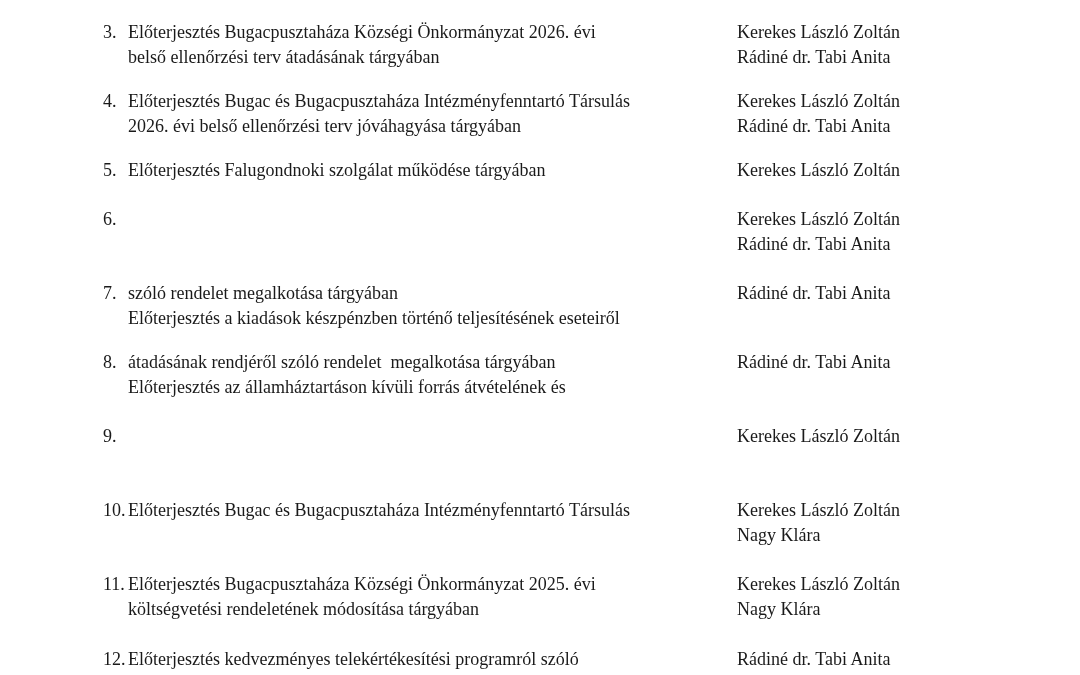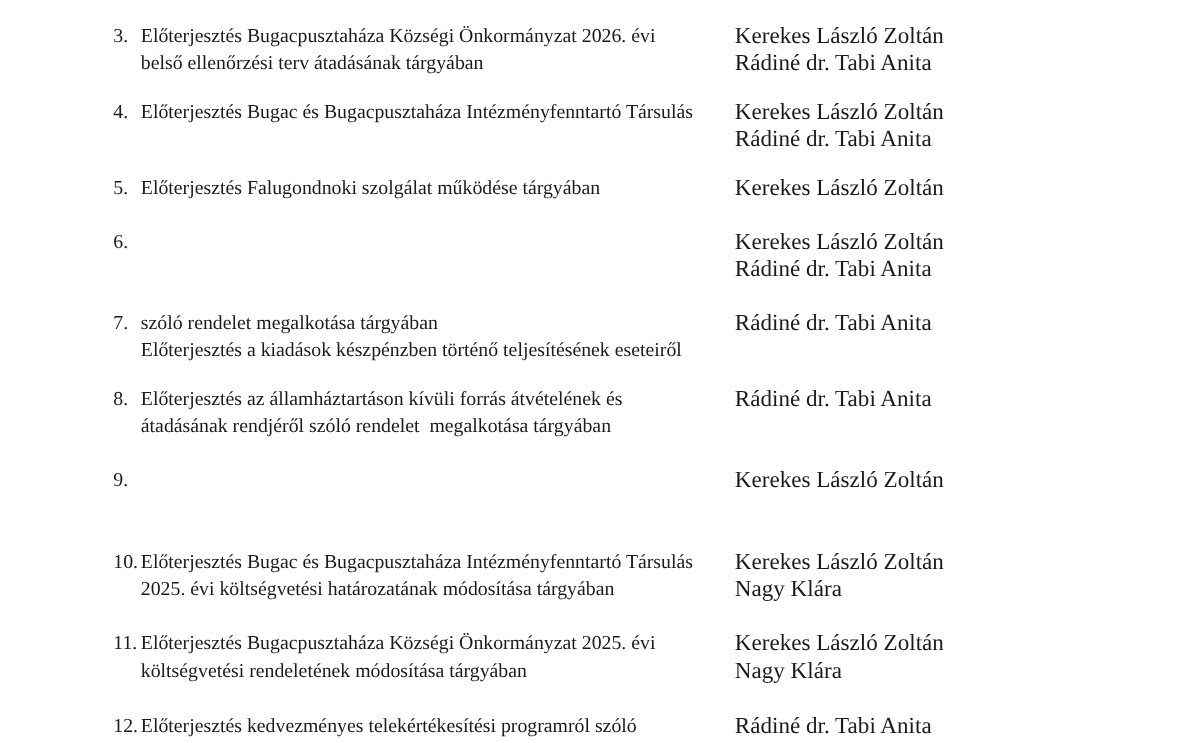--- a/index.html
+++ b/index.html
@@ -41,23 +41,23 @@
       top: 0;
       font-size: 18px;
       line-height: 24.5px;
     }
     .title .line {
       display: block;
       white-space: pre;
     }
     .presenters {
       position: absolute;
-      left: 668px;
+      left: 737px;
       top: 0;
-      font-size: 21px;
+      font-size: 18px;
       line-height: 24.5px;
     }
     .presenters .name {
       display: block;
       white-space: pre;
     }
   </style>
 </head>
 <body>
 
@@ -72,20 +72,21 @@
     <div class="presenters">
       <span class="name">Kerekes László Zoltán</span>
       <span class="name">Rádiné dr. Tabi Anita</span>
     </div>
   </div>
 
   <div class="item" style="top:89px">
     <span class="num">4.</span>
     <div class="title">
       <span class="line">Előterjesztés Bugac és Bugacpusztaháza Intézményfenntartó Társulás</span>
+      <span class="line">2026. évi belső ellenőrzési terv jóváhagyása tárgyában</span>
     </div>
     <div class="presenters">
       <span class="name">Kerekes László Zoltán</span>
       <span class="name">Rádiné dr. Tabi Anita</span>
     </div>
   </div>
 
   <div class="item" style="top:158px">
     <span class="num">5.</span>
     <div class="title">
@@ -113,42 +114,41 @@
       <span class="line">Előterjesztés a kiadások készpénzben történő teljesítésének eseteiről</span>
     </div>
     <div class="presenters">
       <span class="name">Rádiné dr. Tabi Anita</span>
     </div>
   </div>
 
   <div class="item" style="top:350px">
     <span class="num">8.</span>
     <div class="title">
+      <span class="line">átadásának rendjéről szóló rendelet  megalkotása tárgyában</span>
       <span class="line">Előterjesztés az államháztartáson kívüli forrás átvételének és</span>
-      <span class="line">átadásának rendjéről szóló rendelet  megalkotása tárgyában</span>
     </div>
     <div class="presenters">
       <span class="name">Rádiné dr. Tabi Anita</span>
     </div>
   </div>
 
   <div class="item" style="top:424px">
     <span class="num">9.</span>
     <div class="title">
     </div>
     <div class="presenters">
       <span class="name">Kerekes László Zoltán</span>
     </div>
   </div>
 
   <div class="item" style="top:498px">
     <span class="num">10.</span>
     <div class="title">
       <span class="line">Előterjesztés Bugac és Bugacpusztaháza Intézményfenntartó Társulás</span>
-      <span class="line">2025. évi költségvetési határozatának módosítása tárgyában</span>
     </div>
     <div class="presenters">
       <span class="name">Kerekes László Zoltán</span>
       <span class="name">Nagy Klára</span>
     </div>
   </div>
 
   <div class="item" style="top:572px">
     <span class="num">11.</span>
     <div class="title">

